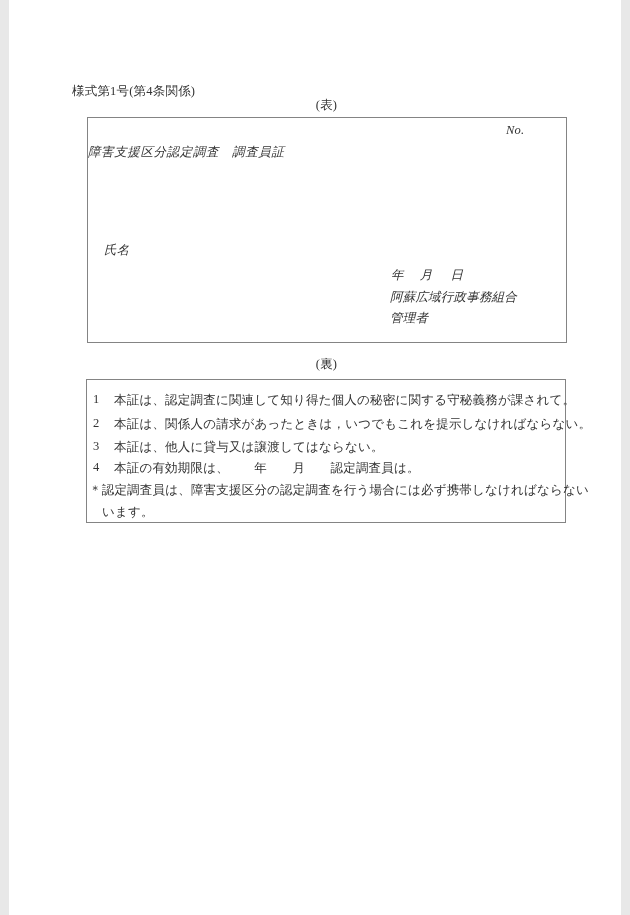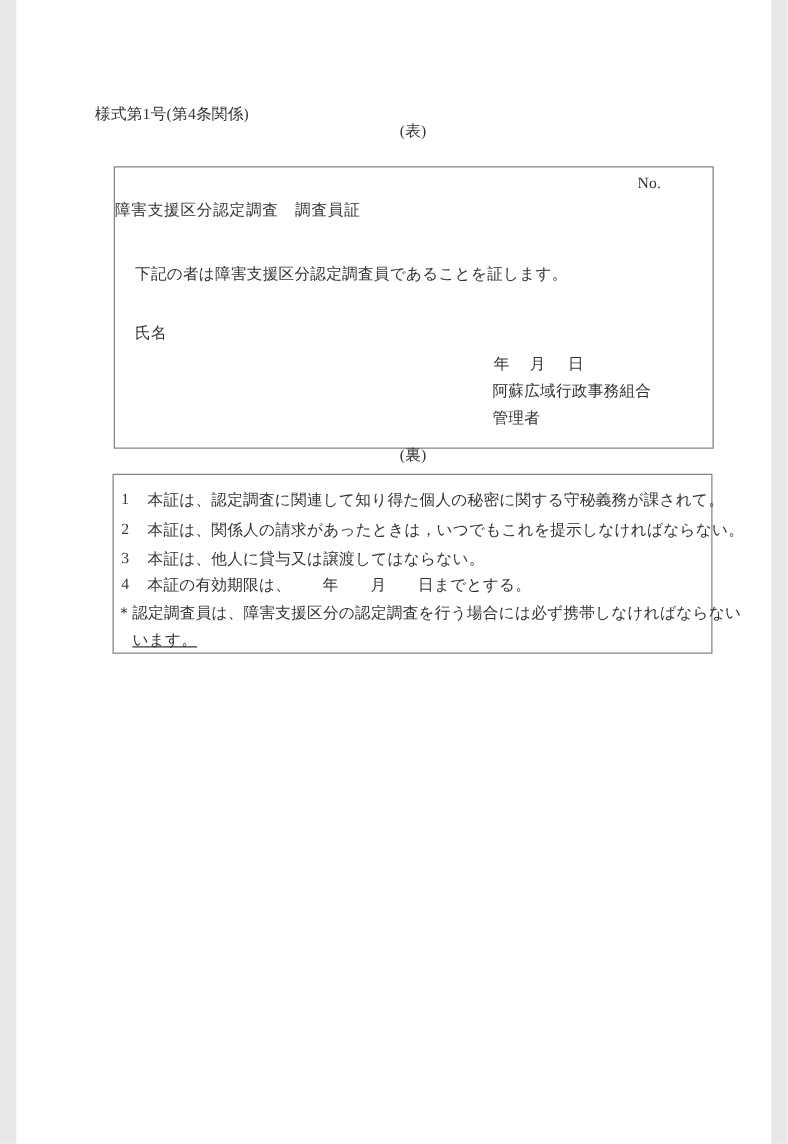--- a/index.html
+++ b/index.html
@@ -4,96 +4,94 @@
 <style>
   :root{
     --bg:#ffffff;
     --ink:#333333;
     --line:#848484;
   }
   html,body{margin:0;padding:0;}
   body{background:#e8e8e8;}
   .page{
     position:relative;
-    width:568px;height:915px;
+    width:612px;height:915px;
     margin:0 auto;
     background:var(--bg);
     color:var(--ink);
     font-family:"Liberation Serif","DejaVu Serif",serif;
     font-size:12.5px;
     letter-spacing:0.2px;
     overflow:hidden;
-    padding-left:36px;
   }
   .abs{position:absolute;white-space:pre;}
   .form-no{left:63px;top:83px;}
   .side-label{left:78px;width:479px;text-align:center;}
   .side-label.front{top:97px;}
   .side-label.back{top:356px;}
   .card{
     position:absolute;
     border:1px solid var(--line);
     background:var(--bg);
     box-sizing:border-box;
   }
-  .card.front{left:78px;top:133px;width:480px;height:226px;}
+  .card.front{left:78px;top:117px;width:480px;height:226px;font-style:italic;}
   .card.back{left:77px;top:379px;width:480px;height:144px;}
   
   .no-line{left:418px;top:5px;}
   .card-title{left:0;top:26px;width:478px;letter-spacing:0.6px;}
   .statement{left:16px;top:77px;}
   .name-label{left:16px;top:109px;margin-top:15px;}
   .date-line{left:303px;top:149px;}
   .date-line .m{margin-left:16px;}
   .date-line .d{margin-left:18px;}
   .org-line{left:302px;top:171px;text-align:right;}
   .manager-line{left:302px;top:192px;}
   
   .rule-row{left:6px;display:flex;}
   .rule-row .num{display:inline-block;width:21px;flex:0 0 21px;}
   .row-1{top:12px;}
   .row-2{top:36px;}
   .row-3{top:59px;}
   .row-4{top:80px;}
   .note-row{left:2px;top:102px;display:flex;}
-  .note-cont{left:15px;top:124px;text-decoration:underline;}
+  .note-cont{left:15px;top:124px;}
 </style>
 </head>
 <body>
 
 <div class="page">
 
   <div class="abs form-no">様式第1号(第4条関係)</div>
 
   <div class="abs side-label front">(表)</div>
 
   <div class="card front">
     <div class="abs no-line">No.</div>
     <div class="abs card-title">障害支援区分認定調査　調査員証</div>
-    <div class="abs statement">下記の者は障害支援区分認定調査員であることを証します。</div>
     <div class="abs name-label">氏名</div>
     <div class="abs date-line"><span class="y">年</span><span class="m">月</span><span class="d">日</span></div>
     <div class="abs org-line">阿蘇広域行政事務組合</div>
     <div class="abs manager-line">管理者</div>
   </div>
 
   <div class="abs side-label back">(裏)</div>
 
   <div class="card back">
     <div class="abs rule-row row-1">
       <span class="num">1</span><span class="txt">本証は、認定調査に関連して知り得た個人の秘密に関する守秘義務が課されて。</span>
     </div>
     <div class="abs rule-row row-2">
       <span class="num">2</span><span class="txt">本証は、関係人の請求があったときは，いつでもこれを提示しなければならない。</span>
     </div>
     <div class="abs rule-row row-3">
       <span class="num">3</span><span class="txt">本証は、他人に貸与又は譲渡してはならない。</span>
     </div>
     <div class="abs rule-row row-4">
-      <span class="num">4</span><span class="txt">本証の有効期限は、　　年　　月　　日までとする。</span>
+      <span class="num">4</span><span class="txt">本証の有効期限は、　　年　　月　　認定調査員は。</span>
     </div>
     <div class="abs note-row">
       <span class="marker">＊</span><span class="txt">認定調査員は、障害支援区分の認定調査を行う場合には必ず携帯しなければならない</span>
     </div>
     <div class="abs note-cont">います。</div>
   </div>
 
 </div>
 
 </body></html>

